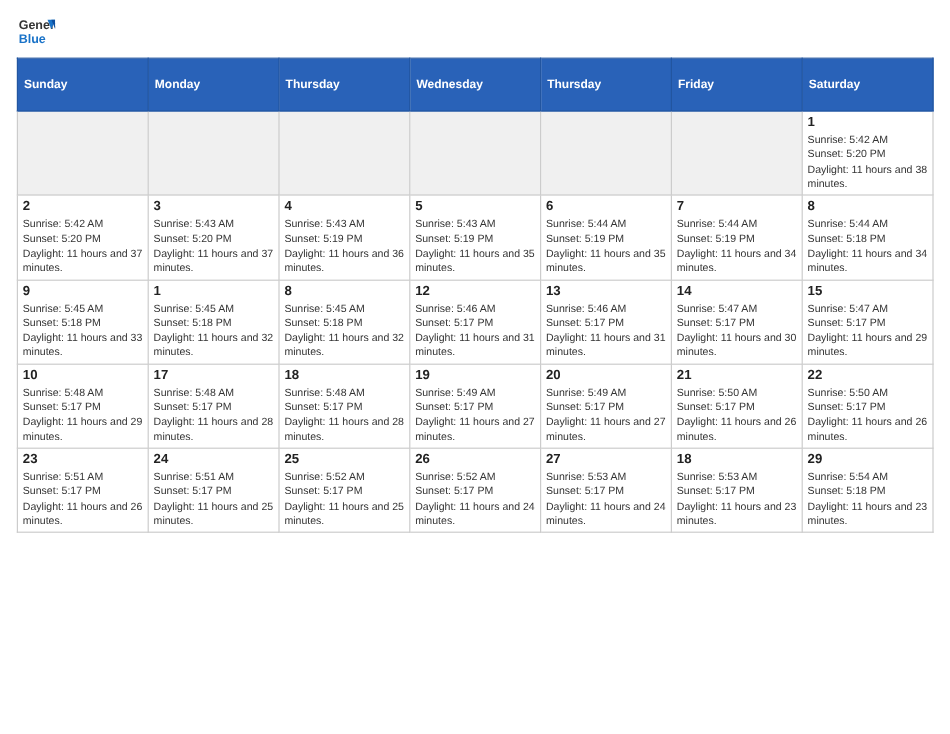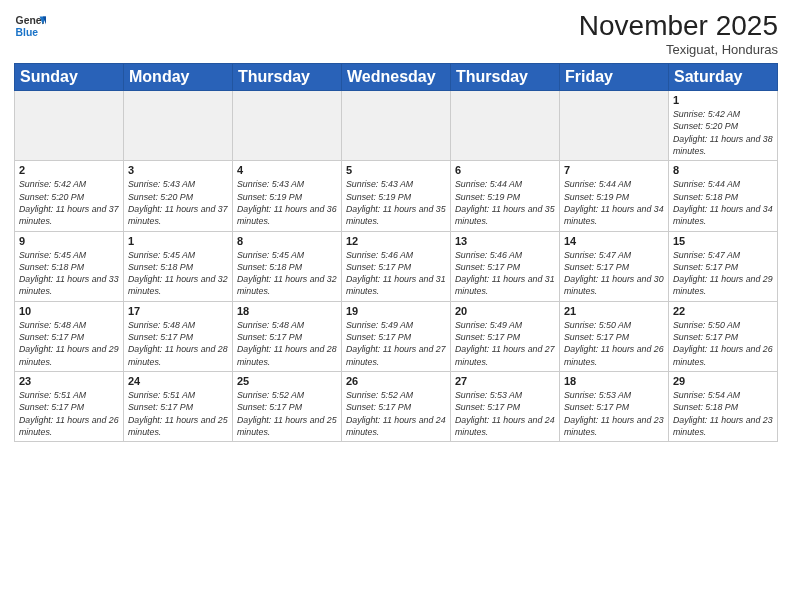--- a/index.html
+++ b/index.html
@@ -44,23 +44,23 @@
       color: #444;
     }
     .calendar {
       width: 100%;
       border-collapse: collapse;
       border: 1px solid #bbb;
     }
     .calendar th {
       background: #2962b8;
       color: #fff;
-      font-size: 16px;
+      font-size: 10px;
       font-weight: bold;
-      padding: 4px 5px;
+      padding: 16px 5px;
       text-align: left;
       border: 1px solid #2255a0;
     }
     .calendar td {
       vertical-align: top;
       border: 1px solid #ccc;
       padding: 3px 4px;
       width: 109px;
       min-height: 70px;
       font-size: 9.2px;
@@ -74,39 +74,34 @@
       font-size: 11px;
       font-weight: bold;
       color: #222;
       display: block;
       margin-bottom: 2px;
     }
     .day-info {
       font-size: 8.8px;
       color: #333;
       line-height: 1.4;
-      font-style: italic;
     }
   </style>
 </head>
 <body>
 
 <div class="page">
   <div class="header">
     <div class="logo">
       <svg class="logo-icon" viewBox="0 0 40 40">
         <text x="2" y="18" font-size="13" font-family="Arial" font-weight="bold" fill="#333">General</text>
         <text x="2" y="32" font-size="13" font-family="Arial" font-weight="bold" fill="#1a73c8">Blue</text>
         <polygon points="32,8 40,8 36,18" fill="#1a73c8"></polygon>
         <polygon points="36,8 40,8 40,18" fill="#0d4fa0"></polygon>
       </svg>
-    </div>
-    <div class="title-block">
-      <div class="month-title">November 2025</div>
-      <div class="location">Texiguat, Honduras</div>
     </div>
   </div>
 
   <table class="calendar">
     <thead>
       <tr>
         <th>Sunday</th>
         <th>Monday</th>
         <th>Thursday</th>
         <th>Wednesday</th>

